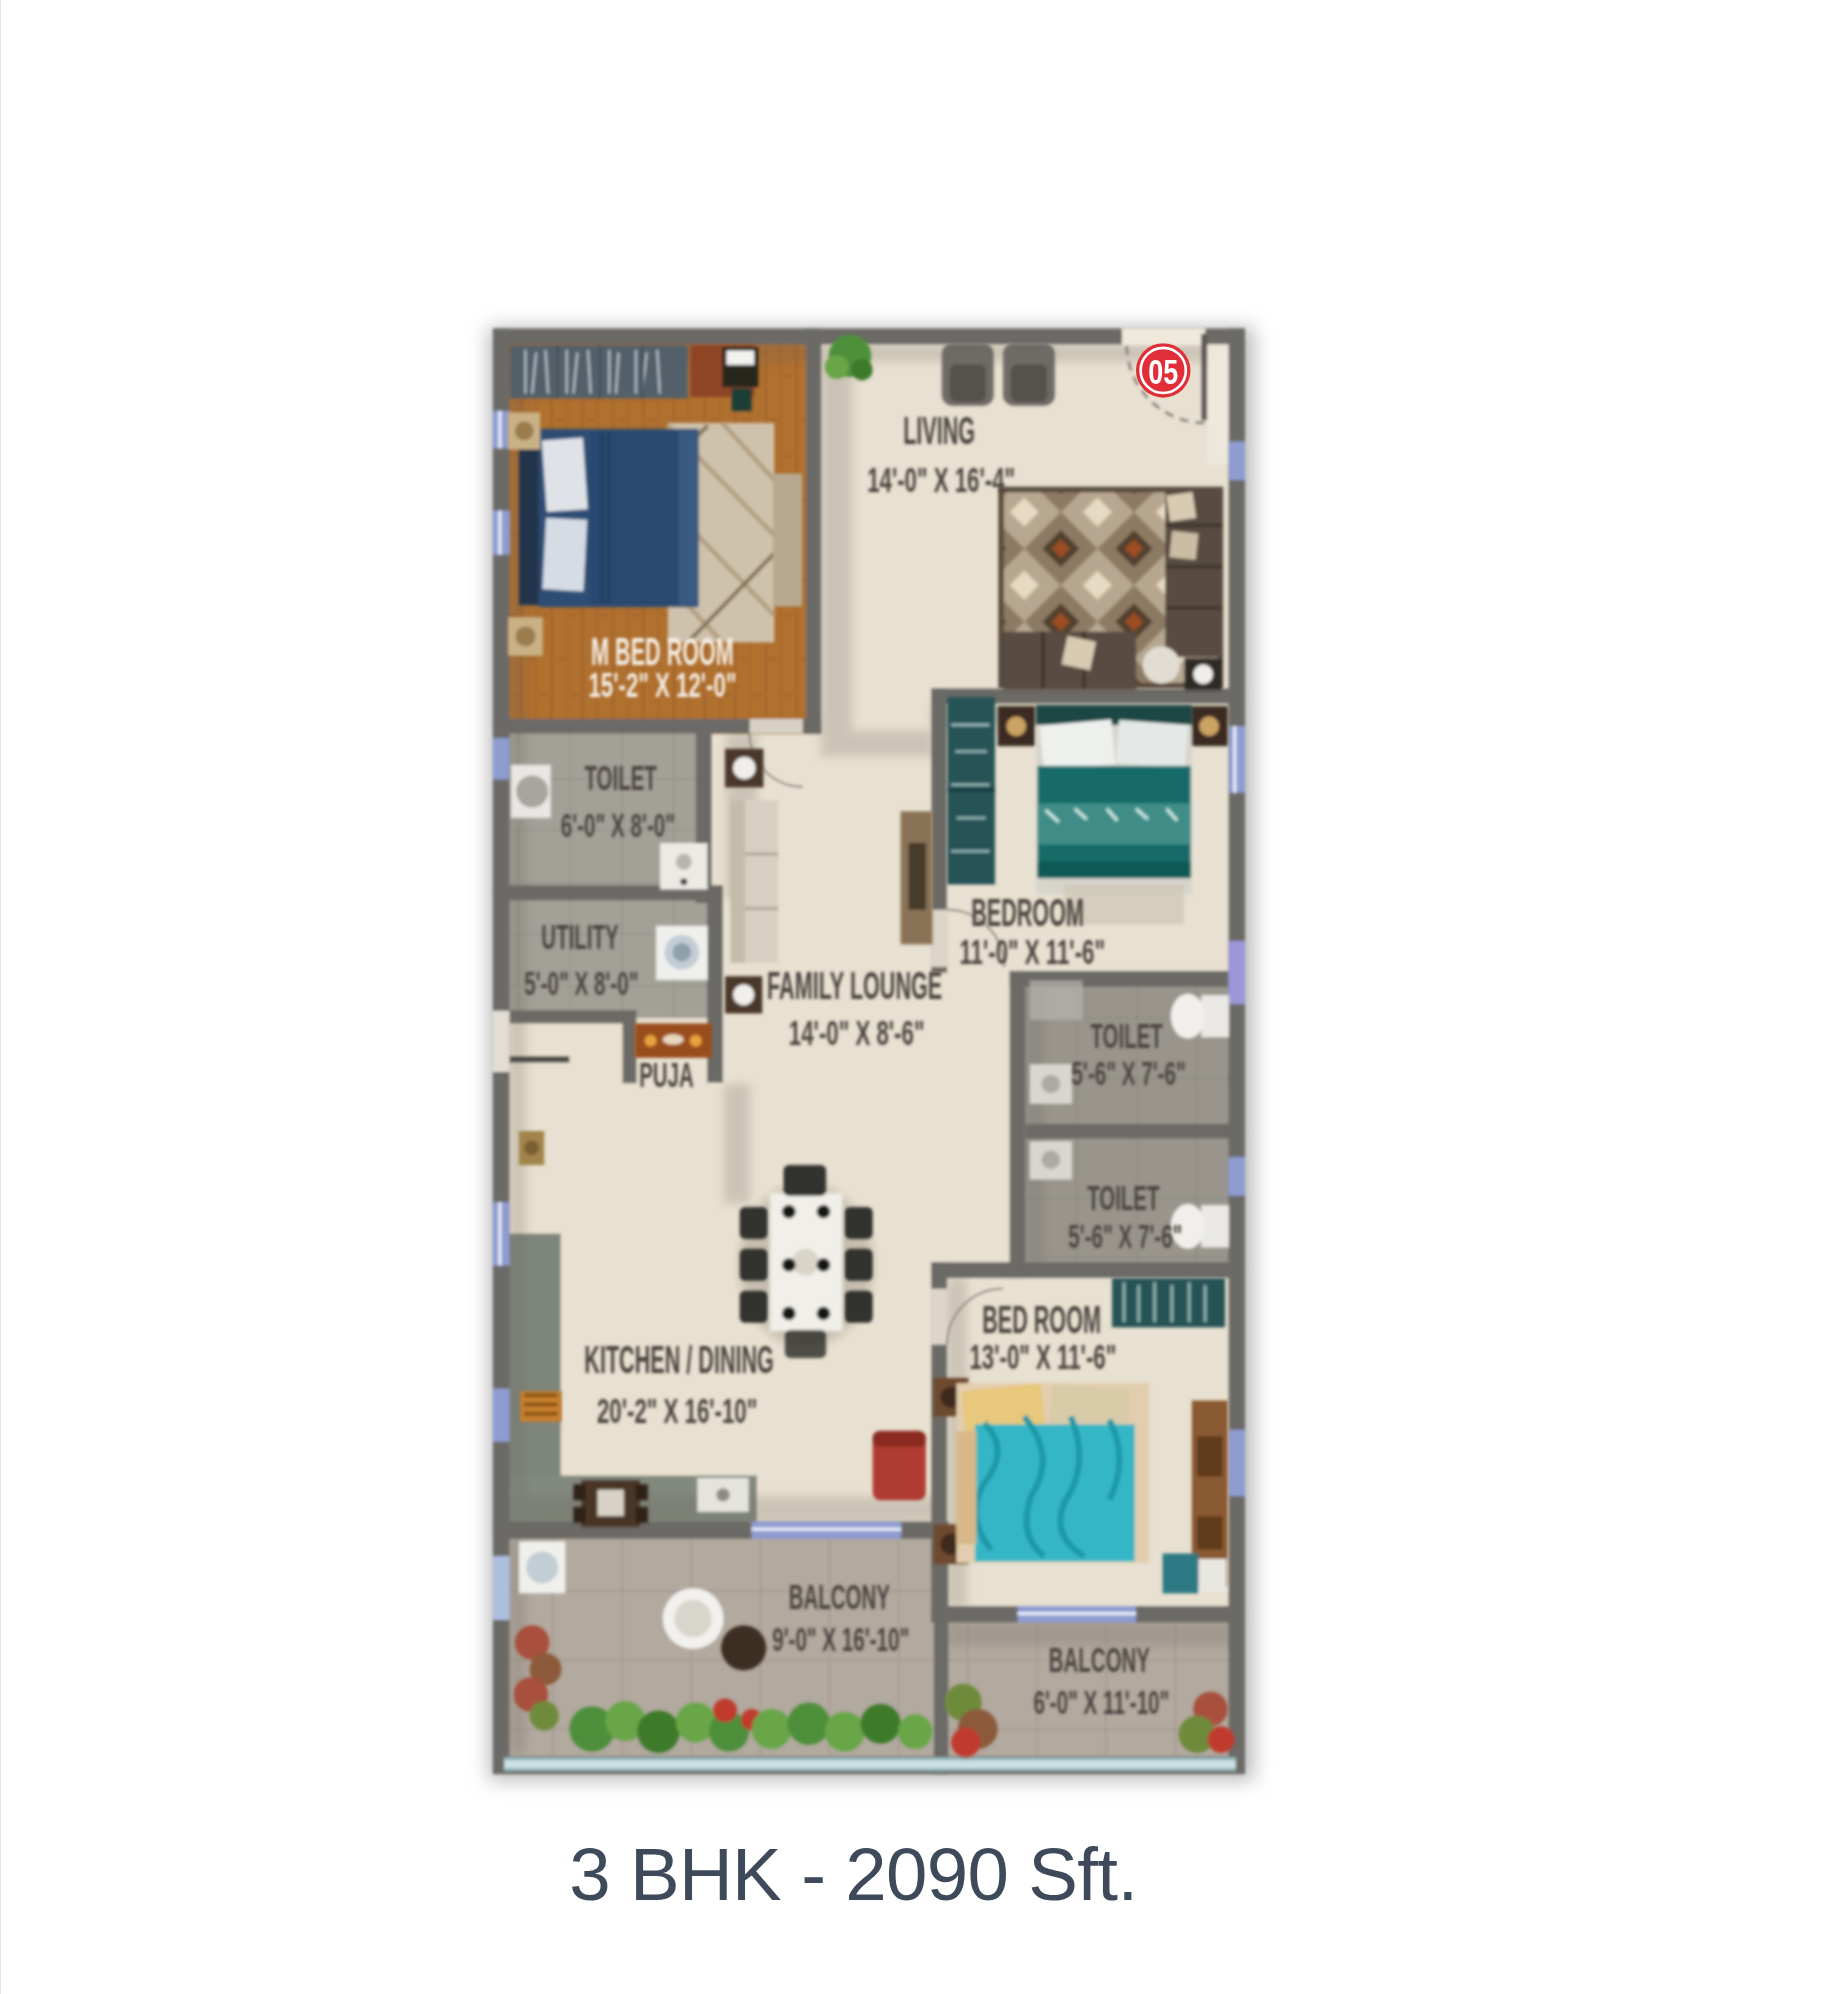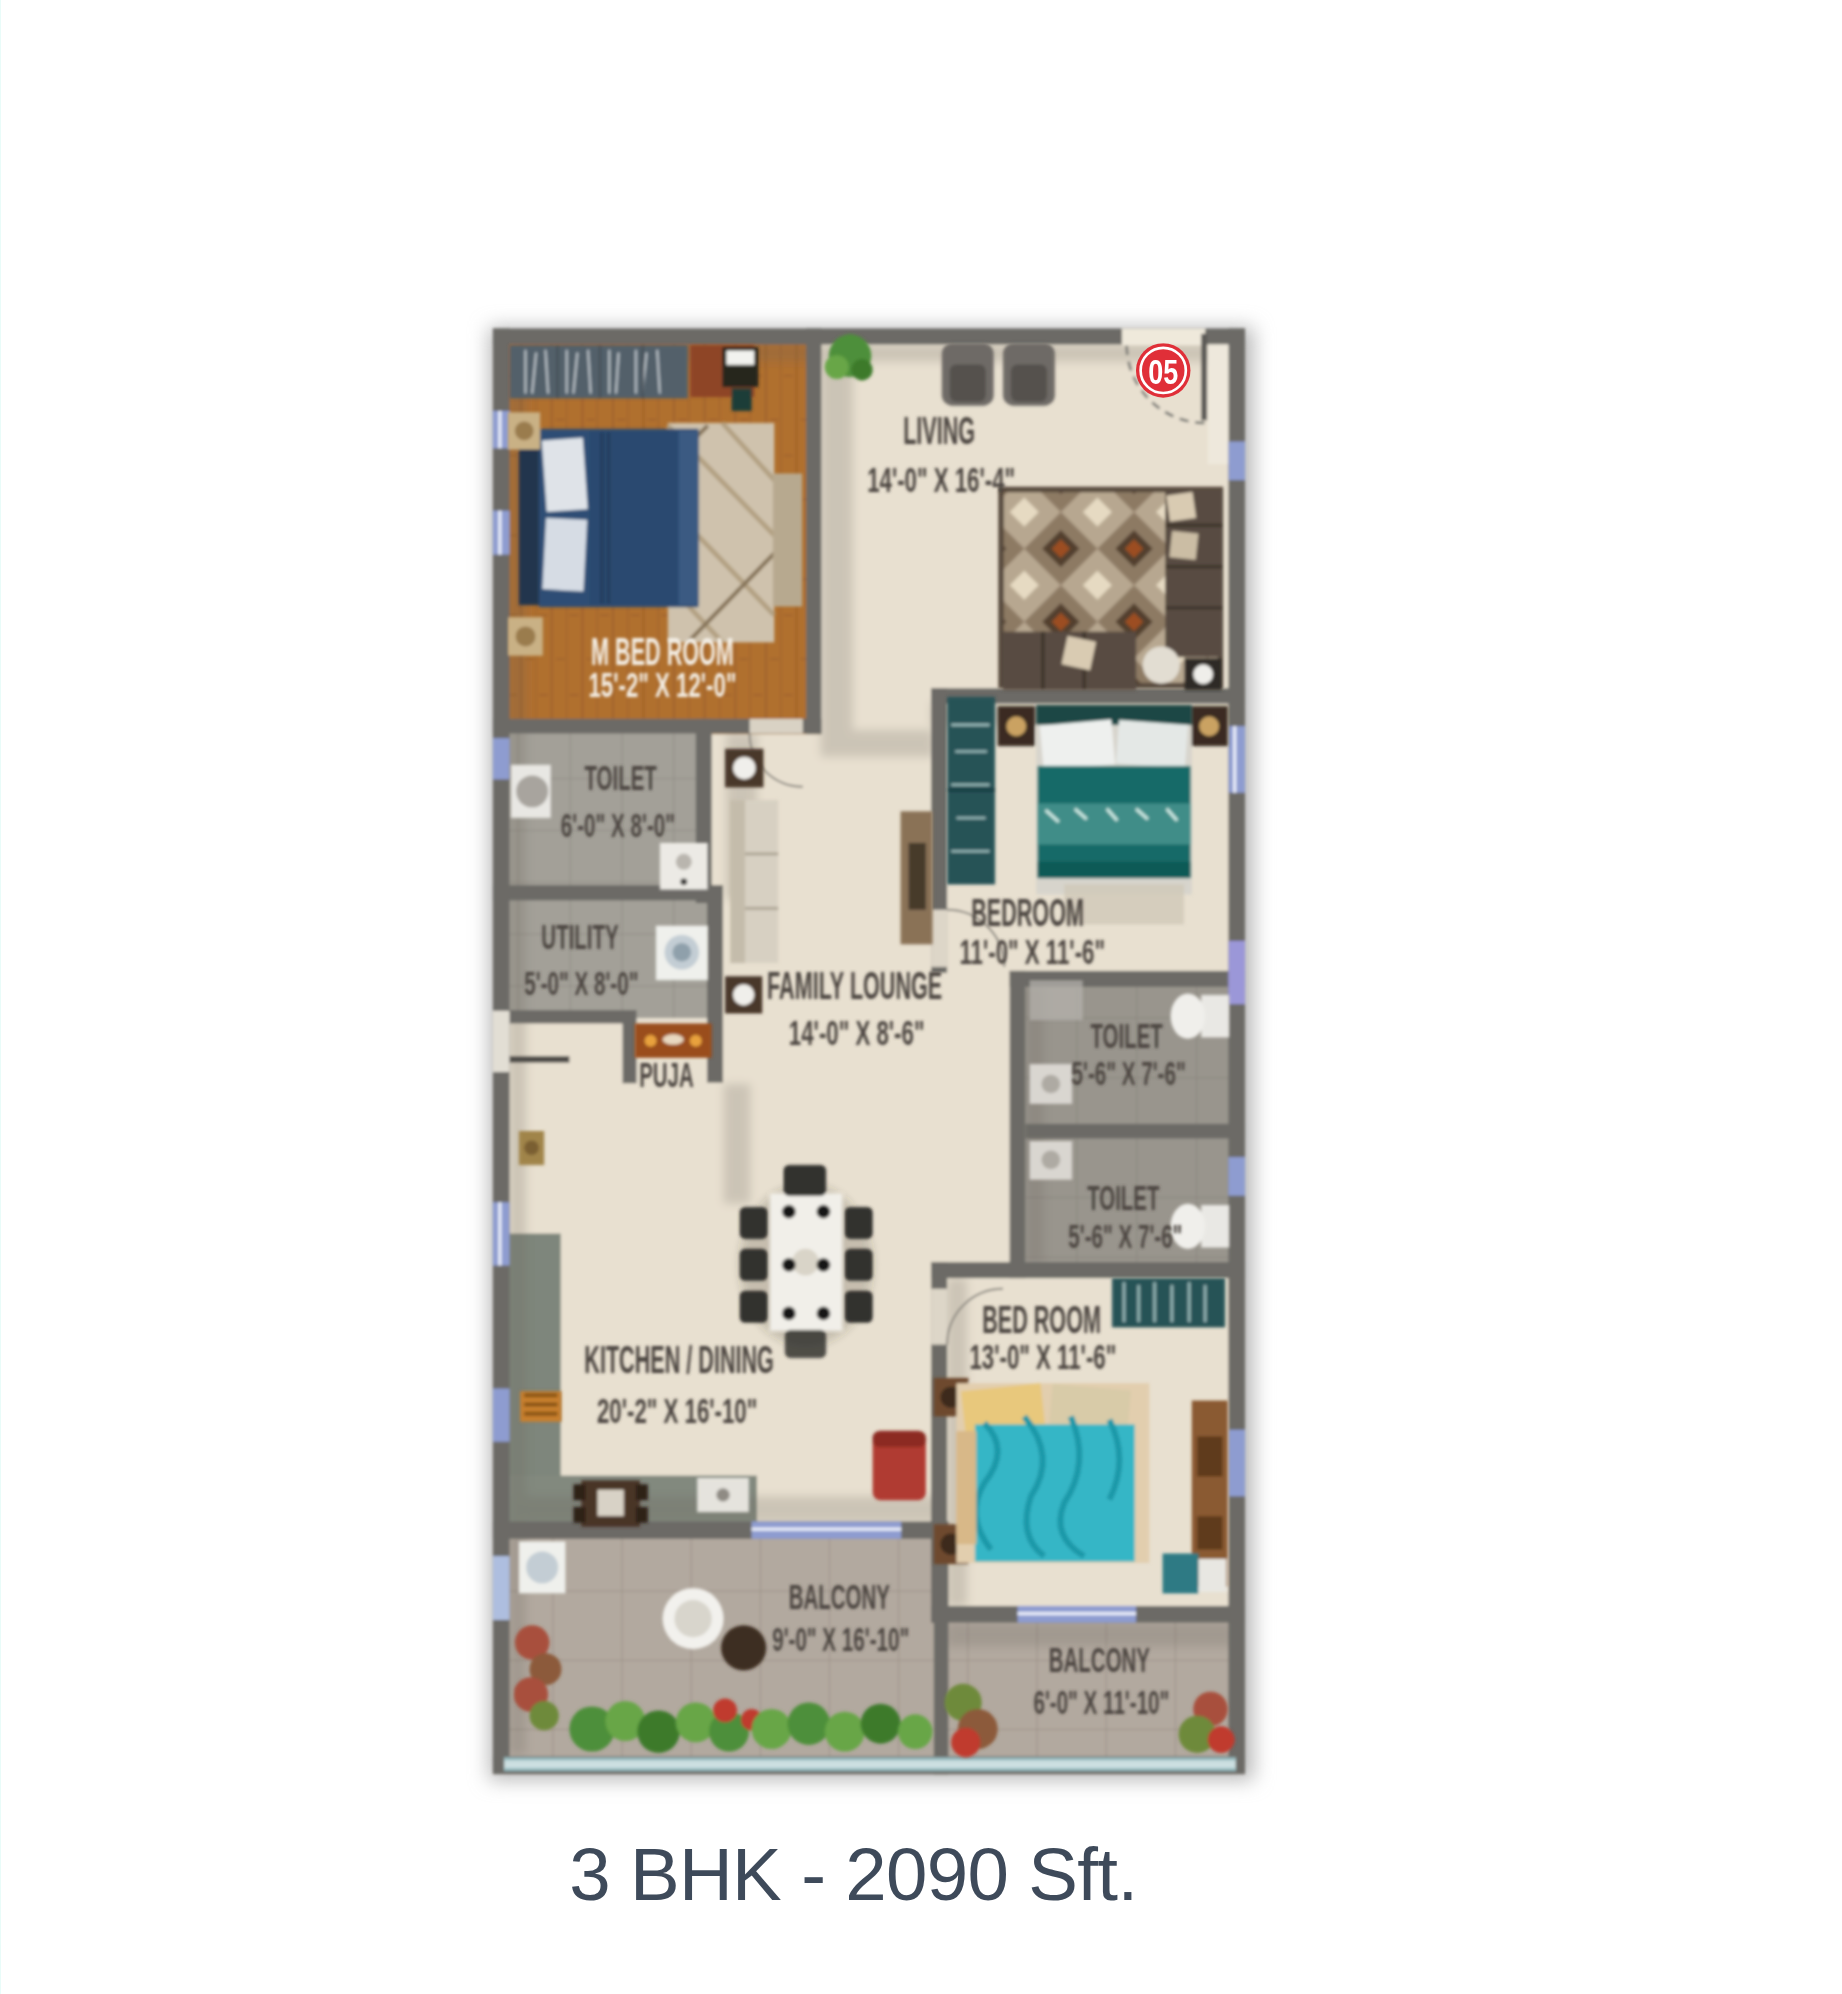--- a/index.html
+++ b/index.html
@@ -1,16 +1,16 @@
 <!DOCTYPE html>
 <html style="font-size:10.6px"><head>
 <meta charset="utf-8">
 <style>
   html,body{margin:0;padding:0;background:#ffffff;}
-  .page{position:relative;width:1699px;height:1995px;background:#5eead4;overflow:hidden;padding-left:32px;}
+  .page{position:relative;width:1699px;height:1995px;background:#b91c1c;overflow:hidden;padding-left:32px;}
   svg{position:absolute;left:0;top:0;}
   text{font-family:"Liberation Sans", sans-serif;}
 </style>
 </head>
 <body>
 <div class="page">
 <svg width="1843" height="1995" viewBox="0 0 2771 3000">
 <defs>
   <filter id="soft" x="-20%" y="-20%" width="140%" height="140%">
           <feGaussianBlur stdDeviation="14"></feGaussianBlur>

